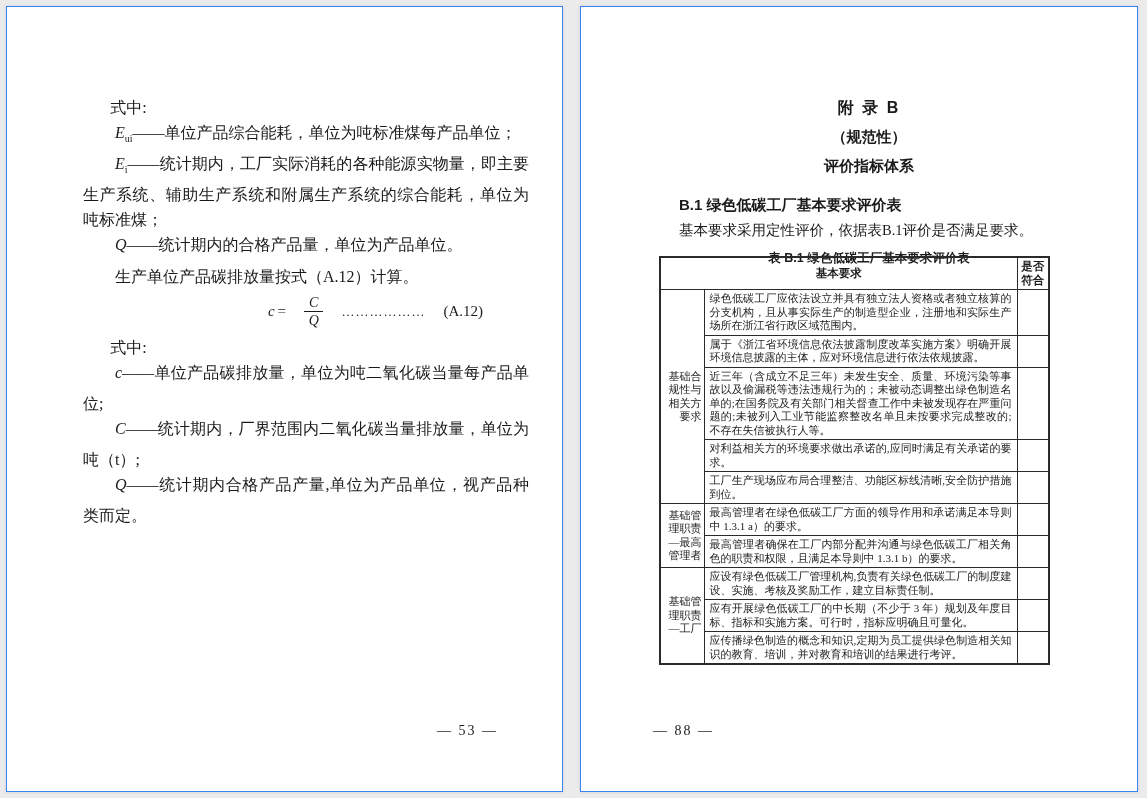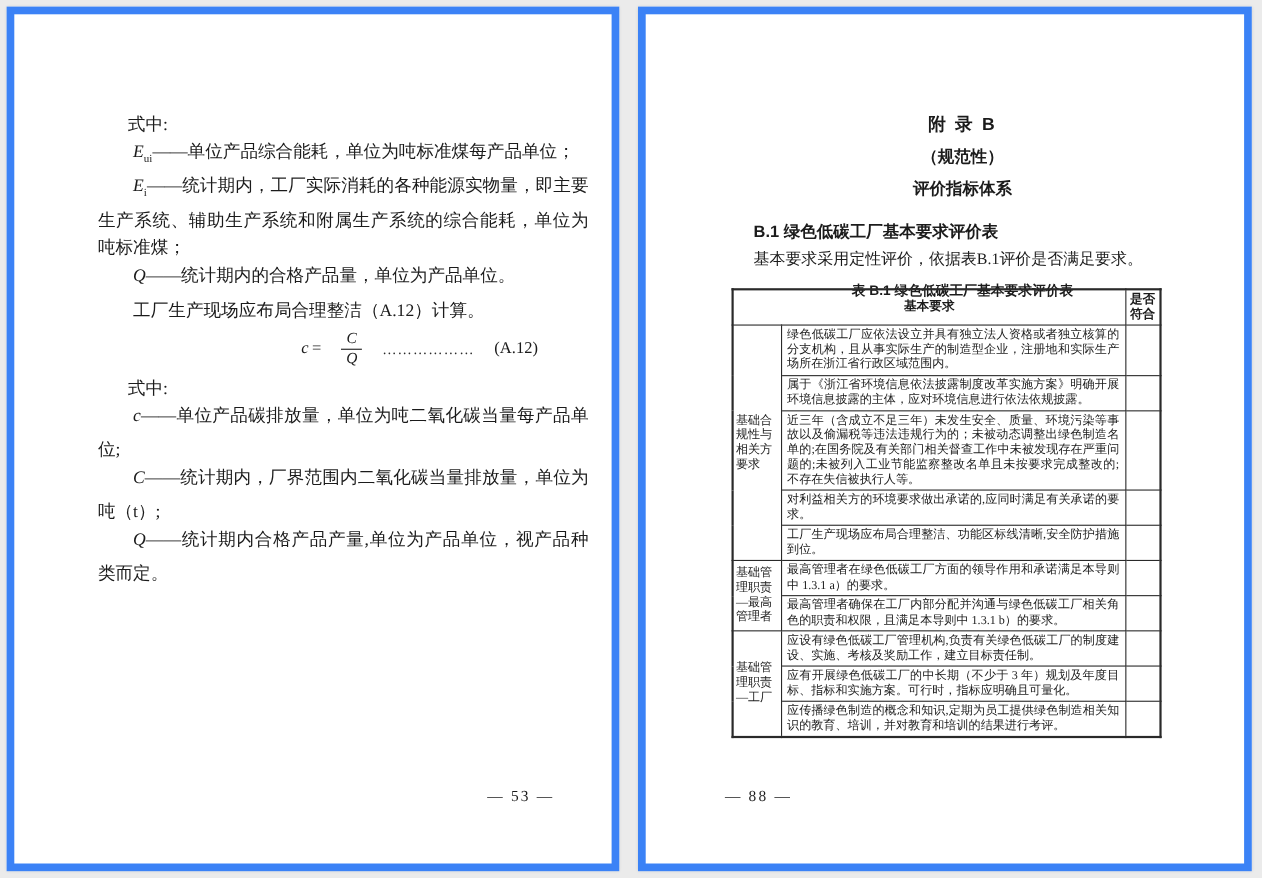--- a/index.html
+++ b/index.html
@@ -7,21 +7,21 @@
   body {
     background:#ebebeb;
     font-family:"Liberation Serif","DejaVu Serif",serif;
     color:#1b1b1b;
     position:relative;
     overflow:hidden;
   }
   .viewer { position:absolute; inset:0; }
   .page {
     position:absolute; top:6px; height:786px; background:#ffffff;
-    border:7px solid #3b82f6;
+    border:1px solid #3b82f6;
     box-shadow:0 0 3px rgba(0,0,0,0.12);
   }
   .page-left  { left:6px;   width:557px; }
   .page-right { left:580px; width:558px;padding-left:24px; }
 
   
   .lbody {
     position:absolute; left:76px; top:88px; width:446px;
     font-size:16px; line-height:25px; text-align:justify;
   }
@@ -82,21 +82,21 @@
   table.req col.c-cat { width:44px; }
   table.req col.c-chk { width:32px; }
   table.req th, table.req td {
     border:1px solid #2a2a2a; vertical-align:middle;
   }
   table.req th {
     font-weight:bold; text-align:center; padding:2px 2px;
     font-size:11.5px;
   }
   td.cat {
-    text-align:left; padding:2px 2px;
+    text-align:right; padding:2px 2px;
     line-break:anywhere; word-break:break-all;
   }
   td.req-cell { padding:2px 5px; text-align:justify;margin-top:35px; }
   td.chk { padding:0; }
 </style>
 </head>
 <body>
 
 <div class="viewer">
 
@@ -105,21 +105,21 @@
 
       <p class="flush">式中:</p>
 
       <p class="def"><span class="term"><i>E</i><sub>ui</sub></span><span>——单位产品综合能耗，单位为吨标准煤每产品单位；</span></p>
 
       <p class="def"><span class="term"><i>E</i><sub>i</sub></span><span>——统计期内，工厂实际消耗的各种能源实物量，即主要生产系统、辅助生产系统和附属生产系统的综合能耗，单位为吨标准煤；</span></p>
 
       <p class="def"><span class="term"><i>Q</i><sub></sub></span><span>——统计期内的合格产品量，单位为产品单位。</span></p>
 
 
-      <p>工厂生产现场应布局合理整洁（A.12）计算。</p>
+      <p>生产单位产品碳排放量按式（A.12）计算。</p>
 
       <div class="formula-row">
         <span class="f-lhs"><i>c</i><span class="f-eq">=</span></span>
         <span class="frac">
             <span class="num">C</span>
             <span class="den">Q</span>
           </span>
         <span class="f-dots">………………</span>
         <span class="f-label">(A.12)</span>
       </div>

